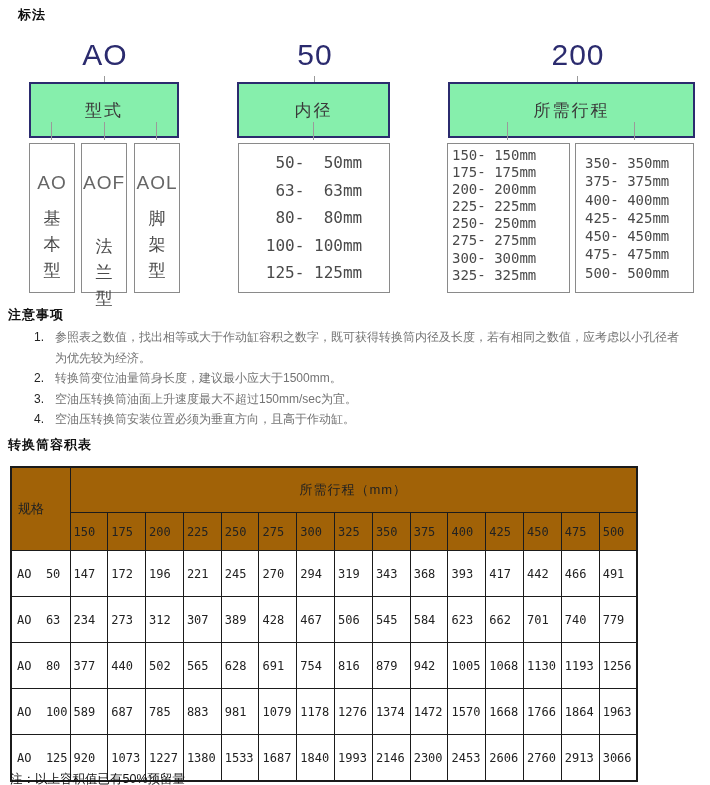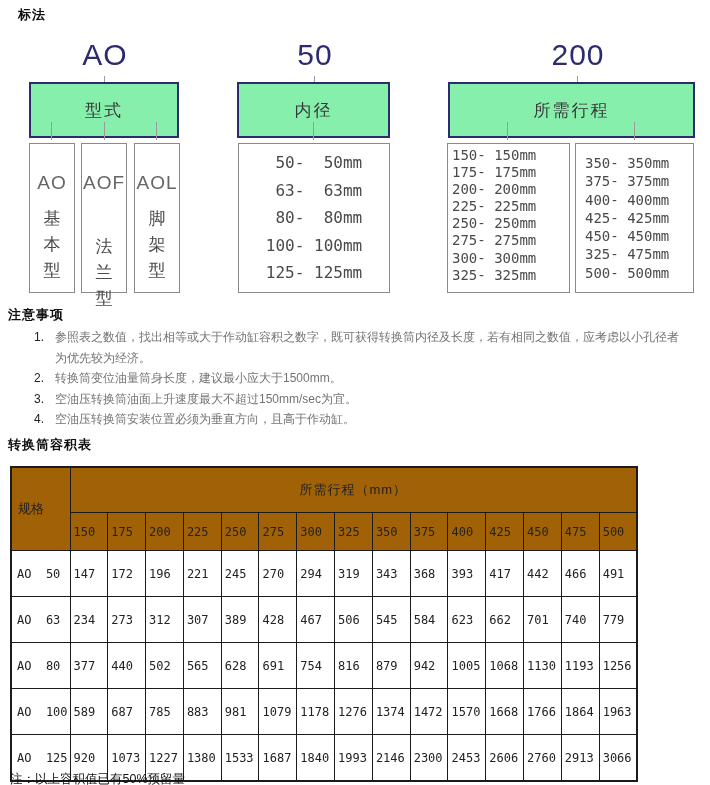--- a/index.html
+++ b/index.html
@@ -128,21 +128,21 @@
         <div class="opt-line">275- 275mm</div>
         <div class="opt-line">300- 300mm</div>
         <div class="opt-line">325- 325mm</div>
       </div>
     <div class="obox" id="stroke-box-b">
         <div class="opt-line">350- 350mm</div>
         <div class="opt-line">375- 375mm</div>
         <div class="opt-line">400- 400mm</div>
         <div class="opt-line">425- 425mm</div>
         <div class="opt-line">450- 450mm</div>
-        <div class="opt-line">325- 475mm</div>
+        <div class="opt-line">475- 475mm</div>
         <div class="opt-line">500- 500mm</div>
       </div>
   </div>
 
   <div class="sec-title" id="notes-title">注意事项</div>
   <div id="notes-list">
       <div class="note-item">
         <span class="note-num">1.</span>
         <span class="note-text">参照表之数值，找出相等或大于作动缸容积之数字，既可获得转换筒内径及长度，若有相同之数值，应考虑以小孔径者为优先较为经济。</span>
       </div>

